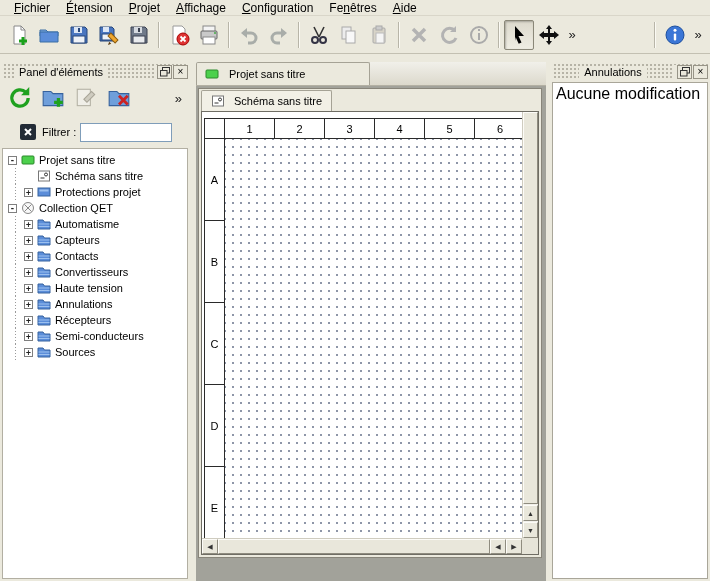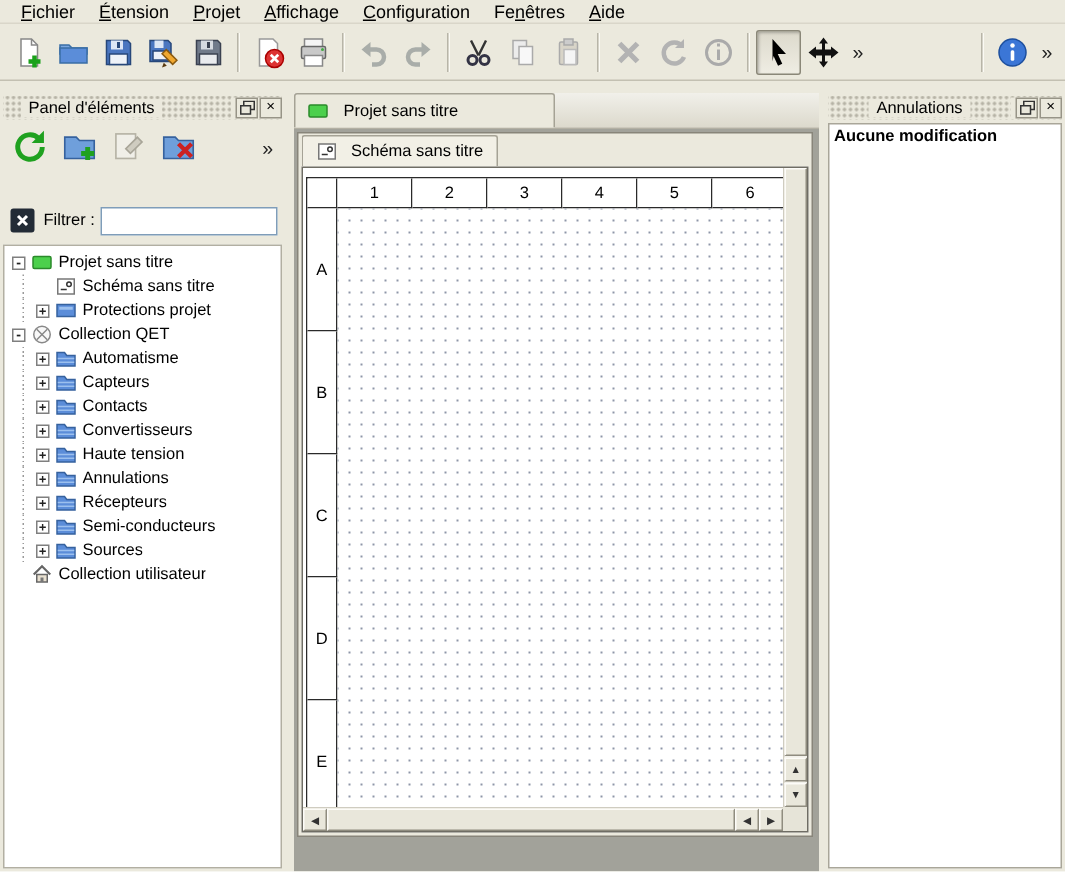--- a/index.html
+++ b/index.html
@@ -34,21 +34,21 @@
     background-image:radial-gradient(#b6b3a6 1px, transparent 1.2px); background-size:4px 4px; background-position:1px 3px; }
   .dock-title { margin-left:12px; background:#ebe9dd; padding:0 5px; font-size:11px; white-space:nowrap; }
   .dock.right .dock-title { margin:0 auto; }
   .dock-hbtns { margin-left:auto; display:flex; gap:1px; background:#ebe9dd; padding-left:3px; }
   .dock.right .dock-hbtns { margin-left:0; }
   .dhbtn { width:15px; height:14px; border:1px solid #979487; background:#ebe9dd; display:flex; align-items:center; justify-content:center; font-size:10px; line-height:1; }
   
   .ltoolbar { height:34px; display:flex; align-items:center; gap:5px; padding:2px 6px; flex:none; }
   .lbtn { width:28px; height:28px; display:flex; align-items:center; justify-content:center; }
   .lchev { margin-left:auto; font-size:13px; color:#222; padding-right:2px; }
-  .filter-row { display:flex; align-items:center; gap:4px; padding:0 5px; height:24px; margin-top:20px; flex:none; }
+  .filter-row { display:flex; align-items:center; gap:4px; padding:0 18px; height:24px; margin-top:5px; flex:none; }
   .filter-label { font-size:11px; white-space:nowrap; }
   .filter-input { flex:1; min-width:0; height:19px; border:1px solid #7f9db9; background:#fff; padding:0 2px; font:11px "Liberation Sans", sans-serif; }
   
   .tree { flex:1; margin:4px 2px 2px 2px; background:#fff; border:1px solid #b2afa2; overflow:hidden; padding-top:3px; }
   .trow { height:16px; display:flex; align-items:center; padding-left:4px; font-size:11px; white-space:nowrap; }
   .tguide { width:16px; align-self:stretch; flex:none;
     background-image:repeating-linear-gradient(to bottom,#9a9a9a 0 1px,transparent 1px 3px);
     background-size:1px 100%; background-repeat:no-repeat; background-position:8px 0; }
   .texp { width:9px; height:9px; border:1px solid #7f7f7f; background:#fff; font:bold 8px/8px "DejaVu Sans Mono", monospace; text-align:center; margin:0 4px 0 1px; flex:none; color:#222; }
   .texp.none { border:none; background:transparent; }
@@ -77,21 +77,21 @@
   .vscroll { position:absolute; top:0; right:0; bottom:16px; width:16px; background:#f2f1eb; border-left:1px solid #cfccc0; }
   .hscroll { position:absolute; left:0; right:16px; bottom:0; height:16px; background:#f2f1eb; border-top:1px solid #cfccc0; display:flex; }
   .scorner { position:absolute; right:0; bottom:0; width:16px; height:16px; background:#e6e4d8; }
   .sbtn, .sthumb { background:#e9e7db; border:1px solid; border-color:#fdfcf8 #8f8c7f #8f8c7f #fdfcf8; display:flex; align-items:center; justify-content:center; font-size:7px; color:#333; }
   .vthumb { position:absolute; left:0; right:0; top:0; bottom:34px; }
   .vbtn-up { position:absolute; left:0; right:0; bottom:17px; height:16px; }
   .vbtn-dn { position:absolute; left:0; right:0; bottom:0; height:16px; }
   .hbtn { width:16px; height:100%; flex:none; }
   .hthumb { flex:1; height:100%; }
   
-  .undo-view { flex:1; margin:1px 2px 2px 2px; background:#fff; border:1px solid #a9a699; font-size:11px; padding:2px 3px;font-weight:bold; }
+  .undo-view { flex:1; margin:1px 2px 2px 2px; background:#fff; border:1px solid #a9a699; font-size:16px; padding:2px 3px; }
 </style>
 </head>
 <body>
 
 <div class="app">
 
   <div class="menubar">
     <div class="menu-item"><span></span><span class="mn">F</span><span>ichier</span></div>
     <div class="menu-item"><span></span><span class="mn">É</span><span>tension</span></div>
     <div class="menu-item"><span></span><span class="mn">P</span><span>rojet</span></div>
@@ -474,31 +474,20 @@
         <div class="trow">
             <span class="tguide"></span>
             <span class="texp">+</span>
             <span class="ticon">
               <svg width="14" height="14" viewBox="0 0 14 14">
                 <path d="M1 3h5l1.5 2H13v7H1z" fill="#5b8dd9" stroke="#36629e"></path>
                 <path d="M1.5 7h11M1.5 9.5h11" stroke="#9cc0ee"></path>
               </svg>
             </span>
             <span class="tlabel">Sources</span>
-          </div>
-        <div class="trow">
-            <span class="texp none"></span>
-            <span class="ticon">
-              <svg width="14" height="14" viewBox="0 0 14 14">
-                <path d="M1.5 7L7 1.5 12.5 7" fill="none" stroke="#666" stroke-width="1.5"></path>
-                <rect x="3.5" y="7" width="7" height="5" fill="#e8e0d0" stroke="#666"></rect>
-                <rect x="6" y="9" width="2" height="3" fill="#777"></rect>
-              </svg>
-            </span>
-            <span class="tlabel">Collection utilisateur</span>
           </div>
       </div>
     </div>
 
     <div class="splitter1"></div>
 
     <div class="center">
       <div class="mdi-tabbar">
         <div class="mdi-tab">
           <span class="ticon">

